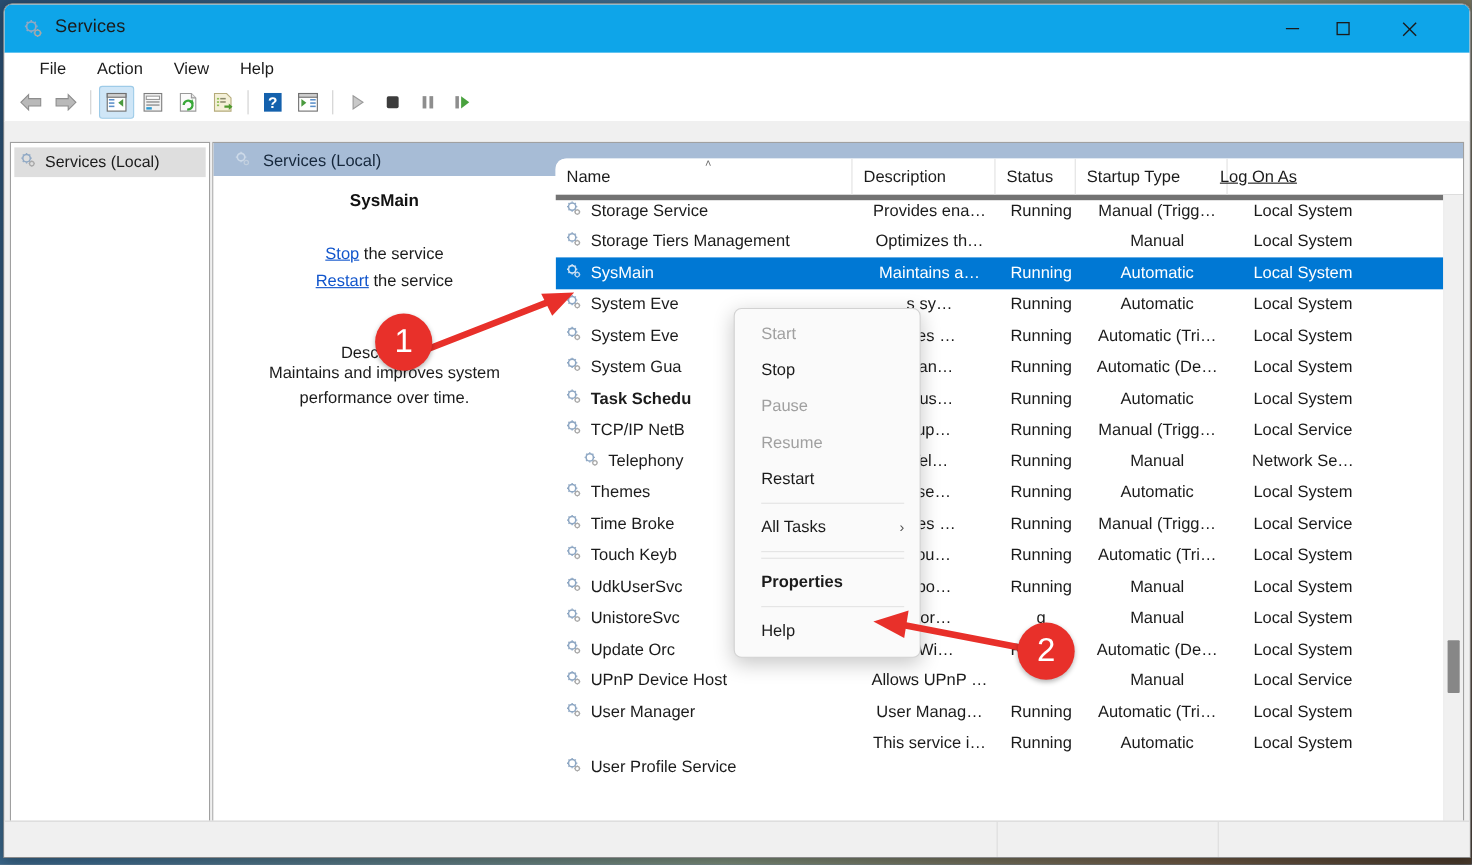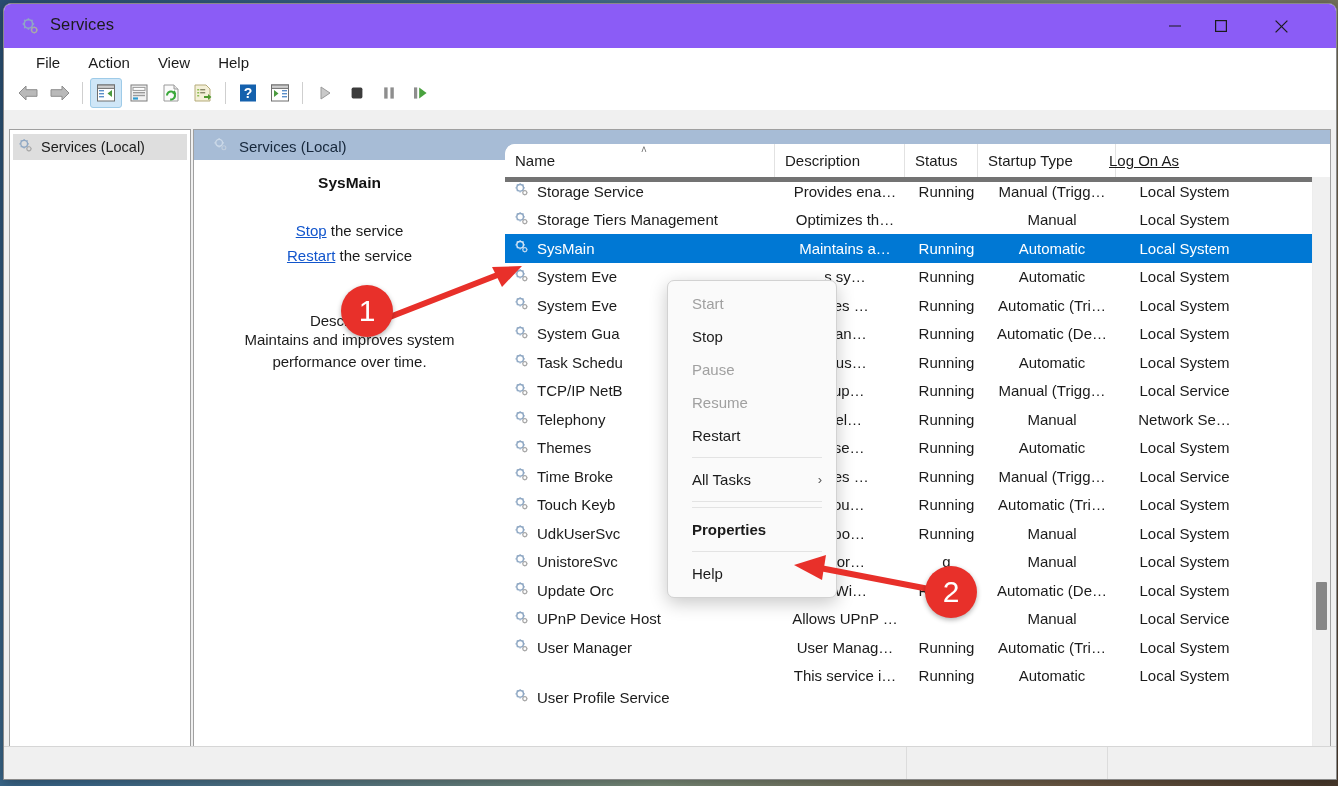--- a/index.html
+++ b/index.html
@@ -13,21 +13,21 @@
   #desktop{position:absolute;inset:0;
     background:linear-gradient(120deg,#2a4f73 0%,#3d6b8e 30%,#7b8d7a 62%,#6f5b46 85%,#4a3a2c 100%);
   }
   #window{
     position:absolute;left:3px;top:3px;width:1332px;height:775px;
     background:#ffffff;border:1px solid #8a8a8a;border-radius:8px 8px 0 0;
     box-shadow:0 2px 14px rgba(0,0,0,.35);
     overflow:hidden;
   }
   
-  #titlebar{height:44px;background:#8b5cf6;position:relative;padding-left:12px;}
+  #titlebar{height:44px;background:#0ea5e9;position:relative;padding-left:12px;}
   #title-icon{position:absolute;left:16px;top:12px;width:20px;height:20px;}
   #title-text{position:absolute;left:46px;top:11px;font-size:16.5px;color:#1b1b1b;letter-spacing:.1px;}
   .wbtn{position:absolute;top:0;height:44px;width:46px;display:flex;align-items:center;justify-content:center;cursor:default;}
   #btn-min{right:138px;}
   #btn-max{right:92px;}
   #btn-close{right:30px;width:50px;}
   .wglyph{display:block;}
   
   #menubar{height:28px;background:#ffffff;position:relative;padding-left:18px;display:flex;align-items:center;gap:0;}
   .menu-item{font-size:15px;color:#1b1b1b;padding:2px 14px;cursor:default;}
@@ -484,21 +484,21 @@
   </g>
                     </svg></span>
                   <span>System Gua</span>
                 </div>
                 <div class="cell" style="left: 270px; width: 130px;">s an…</div>
                 <div class="cell" style="left: 400px; width: 73px;">Running</div>
                 <div class="cell" style="left: 473px; width: 138px;">Automatic (De…</div>
                 <div class="cell" style="left: 611px; width: 127px;">Local System</div>
               </div>
               <div class="row">
-                <div class="cell name" style="left: 0px; width: 270px;">
+                <div class="cell name" style="left: 0px; width: 270px; font-weight: bold;">
                   <span><svg width="17" height="17" viewBox="0 0 20 20" class="gearicon">
   <circle cx="8.4" cy="8" r="3.9" fill="none" stroke="#8fa8c4" stroke-width="1.7"></circle>
   <g stroke="#8fa8c4" stroke-width="1.5">
     <line x1="8.4" y1="2.5" x2="8.4" y2="3.7"></line>
                         <line x1="8.4" y1="12.3" x2="8.4" y2="13.5"></line>
     <line x1="2.9" y1="8" x2="4.1" y2="8"></line>
                         <line x1="12.7" y1="8" x2="13.9" y2="8"></line>
     <line x1="4.5" y1="4.1" x2="5.4" y2="5"></line>
                         <line x1="11.4" y1="11" x2="12.3" y2="11.9"></line>
     <line x1="12.3" y1="4.1" x2="11.4" y2="5"></line>
@@ -542,21 +542,21 @@
   </g>
                     </svg></span>
                   <span>TCP/IP NetB</span>
                 </div>
                 <div class="cell" style="left: 270px; width: 130px;">sup…</div>
                 <div class="cell" style="left: 400px; width: 73px;">Running</div>
                 <div class="cell" style="left: 473px; width: 138px;">Manual (Trigg…</div>
                 <div class="cell" style="left: 611px; width: 127px;">Local Service</div>
               </div>
               <div class="row">
-                <div class="cell name" style="left: 0px; width: 270px;">
+                <div class="cell name" style="left: 16px; width: 270px;">
                   <span><svg width="17" height="17" viewBox="0 0 20 20" class="gearicon">
   <circle cx="8.4" cy="8" r="3.9" fill="none" stroke="#8fa8c4" stroke-width="1.7"></circle>
   <g stroke="#8fa8c4" stroke-width="1.5">
     <line x1="8.4" y1="2.5" x2="8.4" y2="3.7"></line>
                         <line x1="8.4" y1="12.3" x2="8.4" y2="13.5"></line>
     <line x1="2.9" y1="8" x2="4.1" y2="8"></line>
                         <line x1="12.7" y1="8" x2="13.9" y2="8"></line>
     <line x1="4.5" y1="4.1" x2="5.4" y2="5"></line>
                         <line x1="11.4" y1="11" x2="12.3" y2="11.9"></line>
     <line x1="12.3" y1="4.1" x2="11.4" y2="5"></line>

